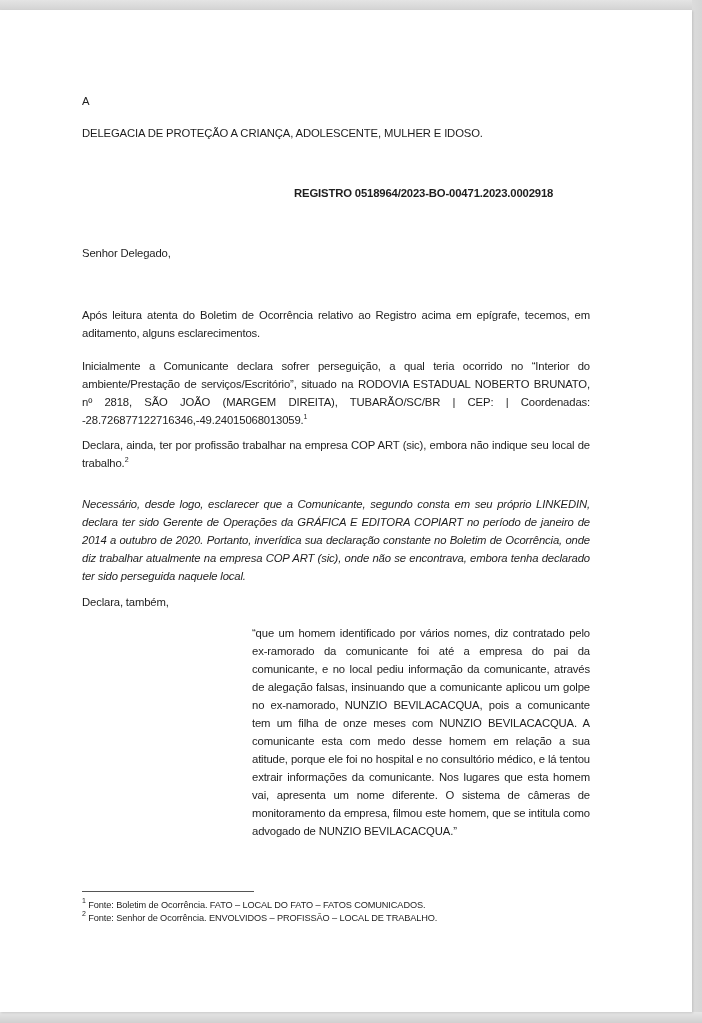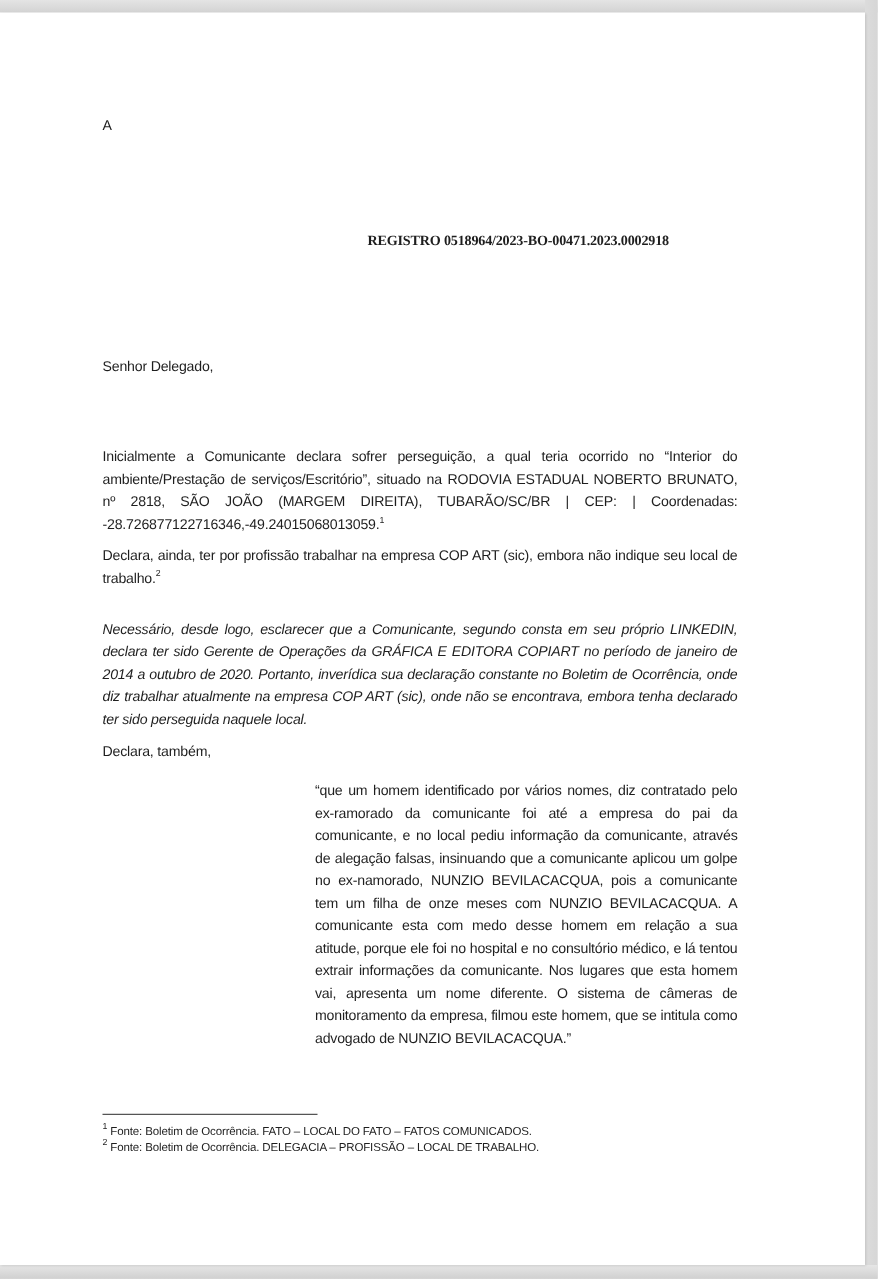--- a/index.html
+++ b/index.html
@@ -43,21 +43,21 @@
       position: absolute;
       color: #1e1e1e;
       font-size: 11.3px;
       line-height: 18px;
       letter-spacing: -0.15px;
     }
     .justify {
       text-align: justify;
       text-align-last: left;
     }
-    .bold { font-weight: bold; font-family: Liberation Serif, serif; }
+    .bold { font-weight: bold; }
     sup {
       font-size: 7px;
       line-height: 0;
       vertical-align: 5px;
     }
     .footnote {
       position: absolute;
       font-size: 9.2px;
       line-height: 13px;
       color: #1e1e1e;
@@ -76,25 +76,29 @@
 <body>
 
 <div class="top-band"></div>
 <div class="right-band"></div>
 <div class="bottom-band"></div>
 
 <div class="page">
 
   <div class="text" style="left:82px; top:82px;">A</div>
 
+  <div class="text" style="left:82px; top:114px;">DELEGACIA DE PROTEÇÃO A CRIANÇA, ADOLESCENTE, MULHER E IDOSO.</div>
 
   <div class="text bold" style="left:294px; top:174px;">REGISTRO 0518964/2023-BO-00471.2023.0002918</div>
 
-  <div class="text" style="left:82px; top:234px;margin-top:41px;">Senhor Delegado,</div>
+  <div class="text" style="left:82px; top:234px;">Senhor Delegado,</div>
 
+  <div class="text justify" style="left:82px; top:296px; width:508px;">
+    <span>Após leitura atenta do Boletim de Ocorrência relativo ao Registro acima em epígrafe, tecemos, em aditamento, alguns esclarecimentos.</span>
+  </div>
 
   <div class="text justify" style="left:82px; top:347px; width:508px;">
     <span>Inicialmente a Comunicante declara sofrer perseguição, a qual teria ocorrido  no “Interior do ambiente/Prestação de serviços/Escritório”, situado na RODOVIA ESTADUAL NOBERTO BRUNATO, nº 2818, SÃO JOÃO (MARGEM DIREITA), TUBARÃO/SC/BR | CEP: | Coordenadas: -28.726877122716346,-49.24015068013059.</span><sup>1</sup>
   </div>
 
   <div class="text justify" style="left:82px; top:426px; width:508px;">
     <span>Declara, ainda, ter por profissão trabalhar na empresa COP ART (sic), embora não indique seu local de trabalho.</span><sup>2</sup>
   </div>
 
   <div class="text justify" style="left:82px; top:485px; width:508px;font-style:italic;">
@@ -107,16 +111,16 @@
 
   <div class="text justify" style="left:252px; top:614px; width:338px;">“que um homem identificado por vários nomes, diz contratado pelo ex-ramorado da comunicante foi até a empresa do pai da comunicante, e no local pediu informação da comunicante, através de alegação falsas, insinuando que a comunicante aplicou um golpe no ex-namorado, NUNZIO BEVILACACQUA, pois a comunicante tem um filha de onze meses com NUNZIO BEVILACACQUA. A comunicante esta com medo desse homem em relação a sua atitude, porque ele foi no hospital e no consultório médico, e lá tentou extrair informações da comunicante. Nos lugares que esta homem vai, apresenta um nome diferente. O sistema de câmeras de monitoramento da empresa, filmou este homem, que se intitula como advogado de NUNZIO BEVILACACQUA.”</div>
 
   <div class="footnote-rule"></div>
 
   <div class="footnote" style="left:82px; top:889px;">
     <sup>1</sup><span> Fonte: Boletim de Ocorrência. FATO – LOCAL DO FATO – FATOS COMUNICADOS.</span>
   </div>
 
   <div class="footnote" style="left:82px; top:902px;">
-    <sup>2</sup><span> Fonte: Boletim de Ocorrência. DELEGACIA – PROFISSÃO – LOCAL DE TRABALHO.</span>
+    <sup>2</sup><span> Fonte: Senhor de Ocorrência. ENVOLVIDOS – PROFISSÃO – LOCAL DE TRABALHO.</span>
   </div>
 
 </div>
 
 </body></html>

